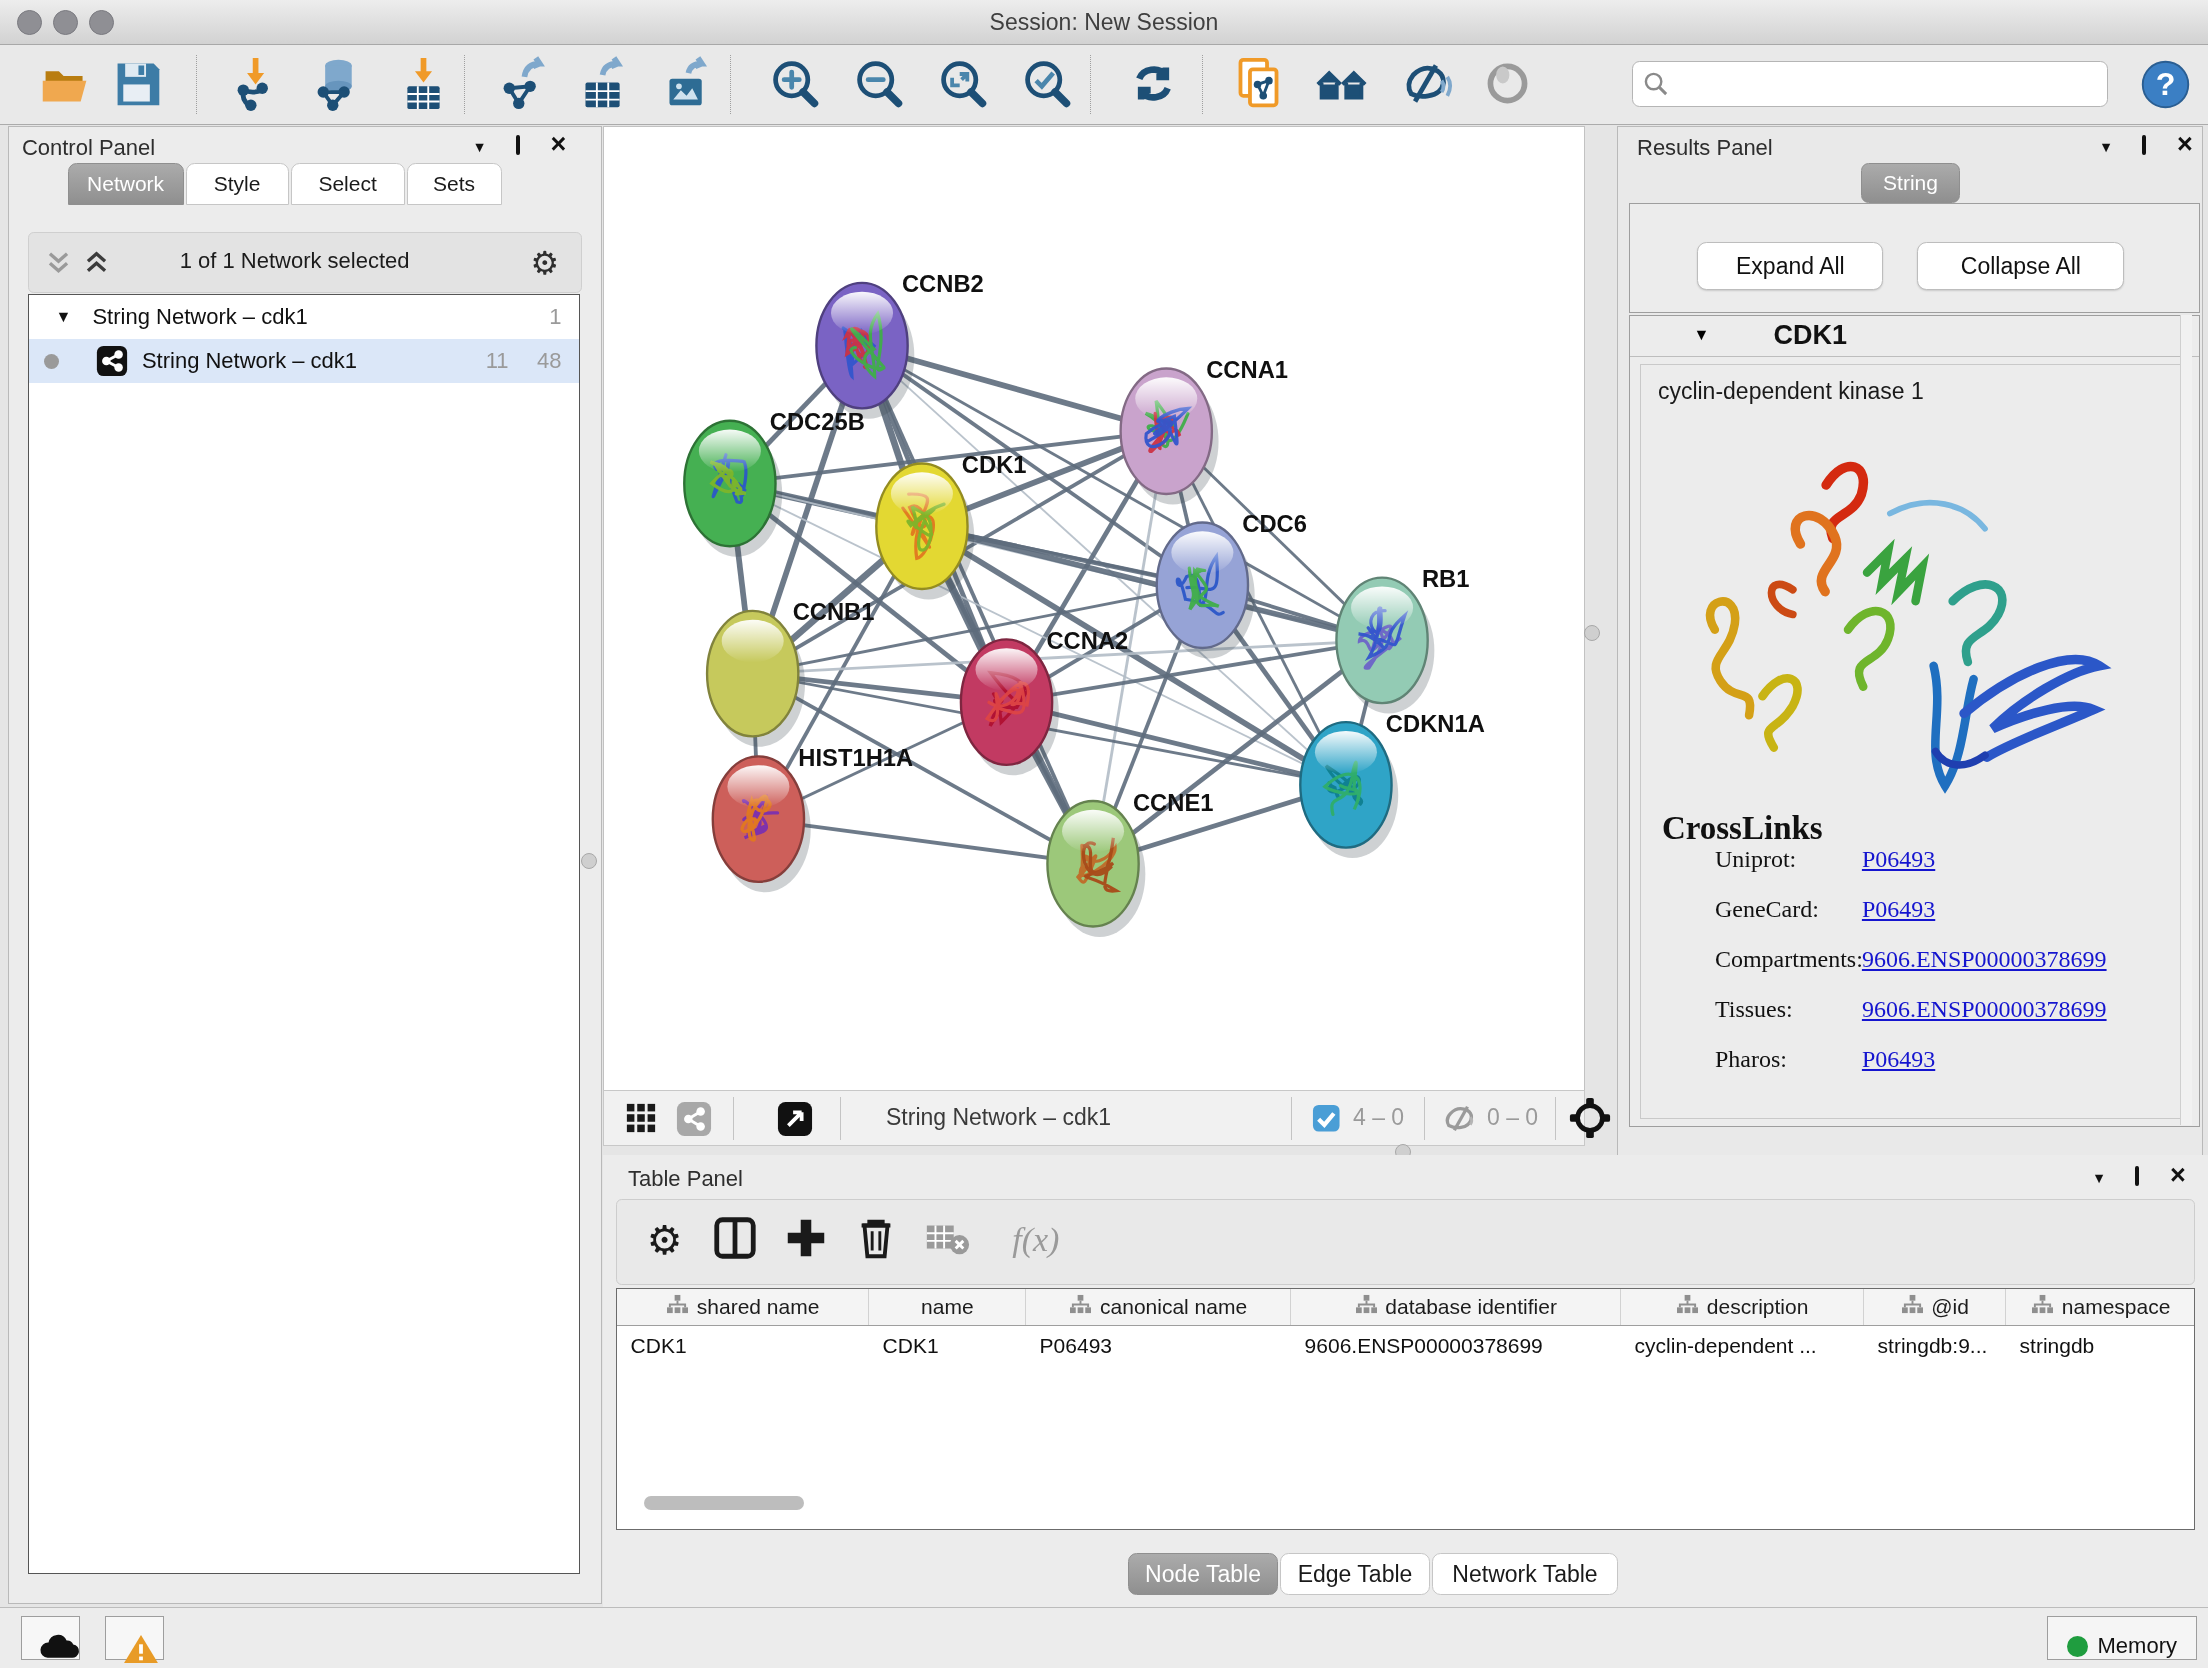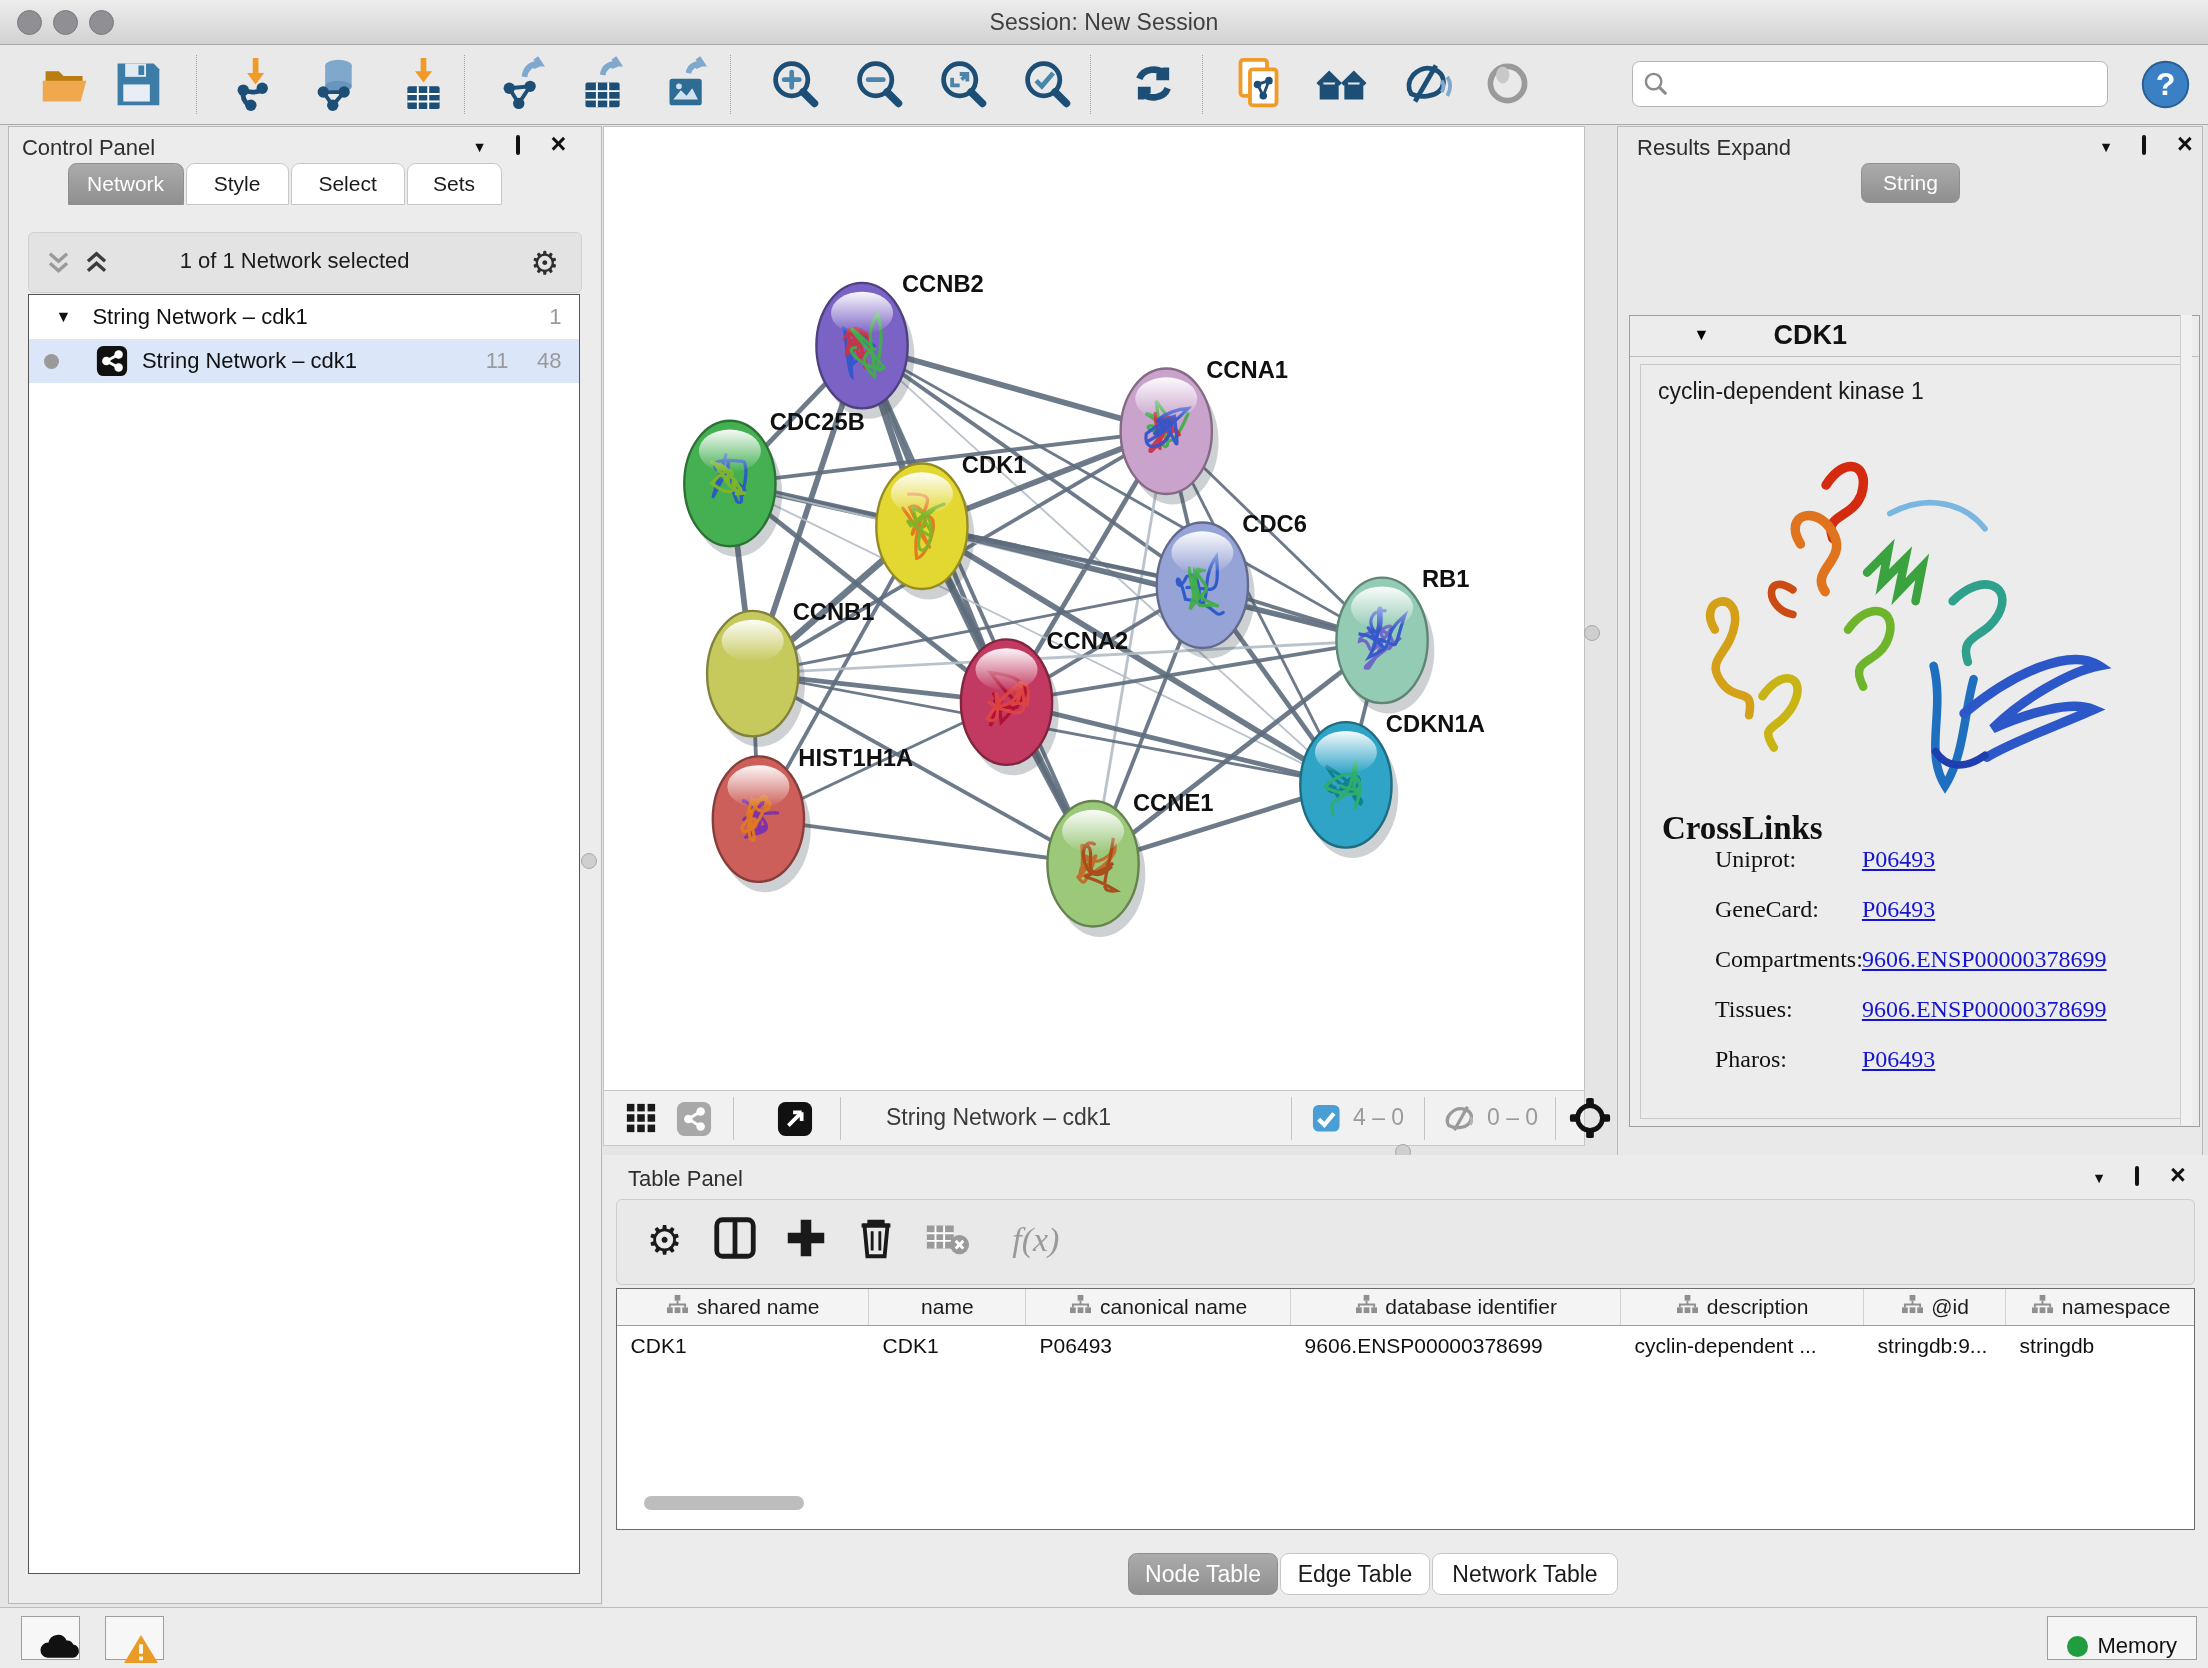--- a/index.html
+++ b/index.html
@@ -472,25 +472,29 @@
           <g fill="#111">
             <rect x="19" y="2" width="8" height="9" rx="2"></rect>
             <rect x="19" y="35" width="8" height="9" rx="2"></rect>
             <rect x="2" y="19" width="9" height="8" rx="2"></rect>
             <rect x="35" y="19" width="9" height="8" rx="2"></rect>
           </g>
         </svg></button>
   </div>
 
   <div class="abs rpanel">
-    <div class="abs phead" style="left:19px;top:7.6px">Results Expand</div>
+    <div class="abs phead" style="left:19px;top:7.6px">Results Panel</div>
     <button class="hicon" style="left:481px;top:9.5px">▼</button>
     <button class="hicon" style="left:524px;top:7.6px"><span class="hbox"></span></button>
     <button class="hicon hx" style="left:559px;top:7.6px">×</button>
     <button class="tab active" style="left:243px;top:36px;width:99px;height:40px;border-radius:7.6px">String</button>
+    <div class="rbox" style="left:11.4px;top:76px;width:569px;height:108px">
+      <button class="rbtn" style="left:67px;width:186px">Expand All</button>
+      <button class="rbtn" style="left:287px;width:207px">Collapse All</button>
+    </div>
     <div class="rbox" style="left:11.4px;top:188px;width:569px;height:810px">
       <div style="position:absolute;left:0;top:0;width:100%;height:40px;border-bottom:1px solid #bdbdbd">
         <span style="position:absolute;left:63px;top:9.5px;font-size:16px">▼</span>
         <span style="position:absolute;left:143px;top:3.8px;font-size:27px;font-weight:bold;color:#111">CDK1</span>
       </div>
       <div style="position:absolute;left:9.5px;top:48px;width:548px;height:753px;border:1px solid #c9c9c9">
         <div style="position:absolute;left:17px;top:13.3px;font-size:23px;color:#1a1a1a">cyclin-dependent kinase 1</div>
         <svg style="position:absolute;left:9.5px;top:63px" width="514" height="371" viewBox="0 0 540 390">
           <g fill="none" stroke-linecap="round">
             <path d="M185 60 C205 28 232 38 222 70 C212 96 182 90 192 116" stroke="#d42a10" stroke-width="10"></path>

